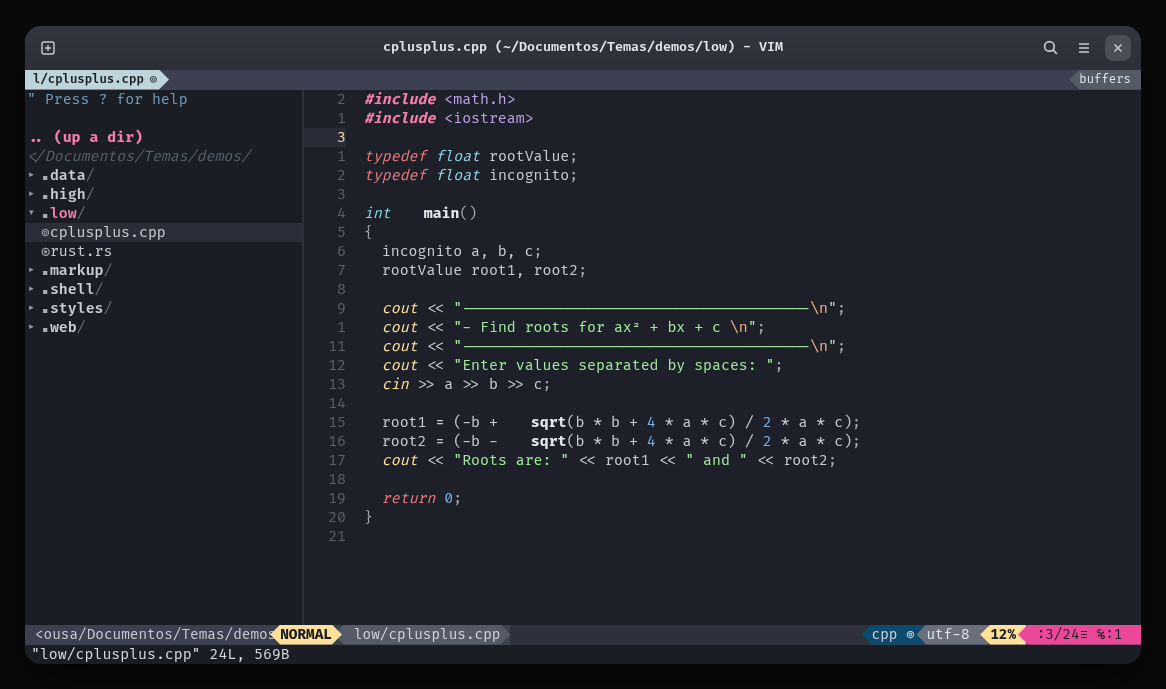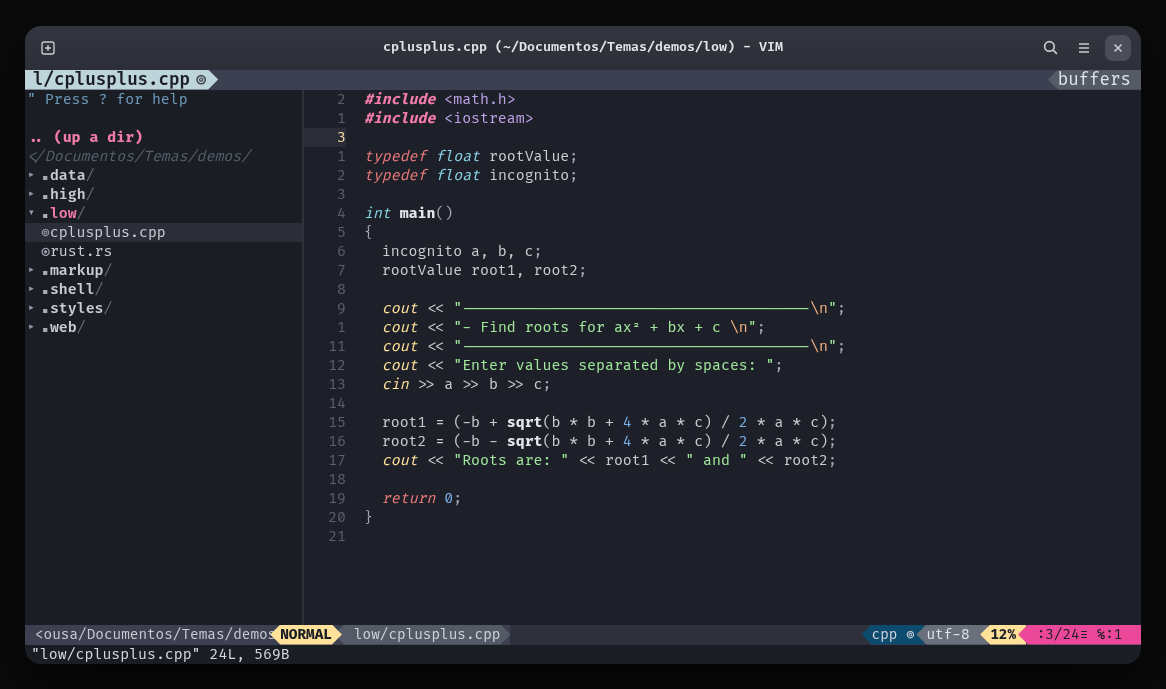--- a/index.html
+++ b/index.html
@@ -57,21 +57,21 @@
     position:absolute;left:0;right:0;text-align:center;
     font-size:13px;font-weight:600;color:#e4e6ea;
     pointer-events:none;
   }
   .tb-right{margin-left:auto;display:flex;align-items:center;gap:8px;}
   .tb-close{background:#4a4e59;border-radius:8px;}
   
   .tabline{
     height:20px;background:var(--accent);
     display:flex;align-items:stretch;
-    font-size:17px;
+    font-size:12px;
   }
   .tab{
     display:flex;align-items:center;gap:6px;
     padding:0 12px 0 8px;
     background:var(--tab-bg);color:var(--tab-fg);
     font-weight:600;
     clip-path:polygon(0 0, calc(100% - 10px) 0, 100% 50%, calc(100% - 10px) 100%, 0 100%);
     margin-right:-6px;
     position:relative;z-index:2;
   }
@@ -125,21 +125,21 @@
   .code div{height:19px;white-space:pre;}
   .cursorblock{
     display:inline-block;width:9px;height:17px;
     background:#f4b6c6;margin-left:-1px;vertical-align:-2px;
   }
   .k-inc{color:var(--pink);font-weight:700;font-style:italic;}
   .k-kw{color:var(--salmon);font-style:italic;}
   .k-type{color:var(--cyan);font-style:italic;}
   .k-ns{color:var(--purple);font-style:italic;}
   .k-hdr{color:var(--purple);}
-  .k-fn{color:#e4e6ea;font-weight:700;}
+  .k-fn{color:#e4e6ea;font-weight:700;margin-left:24px;}
   .k-id{color:#c9cbd0;}
   .k-str{color:var(--green);}
   .k-esc{color:var(--orange);}
   .k-out{color:var(--yellow);font-style:italic;}
   .k-num{color:var(--blue);}
   .k-punc{color:#a5a9b3;}
   .k-op{color:#c9cbd0;}
   .code .curline{background:#24262f;}
   
   

